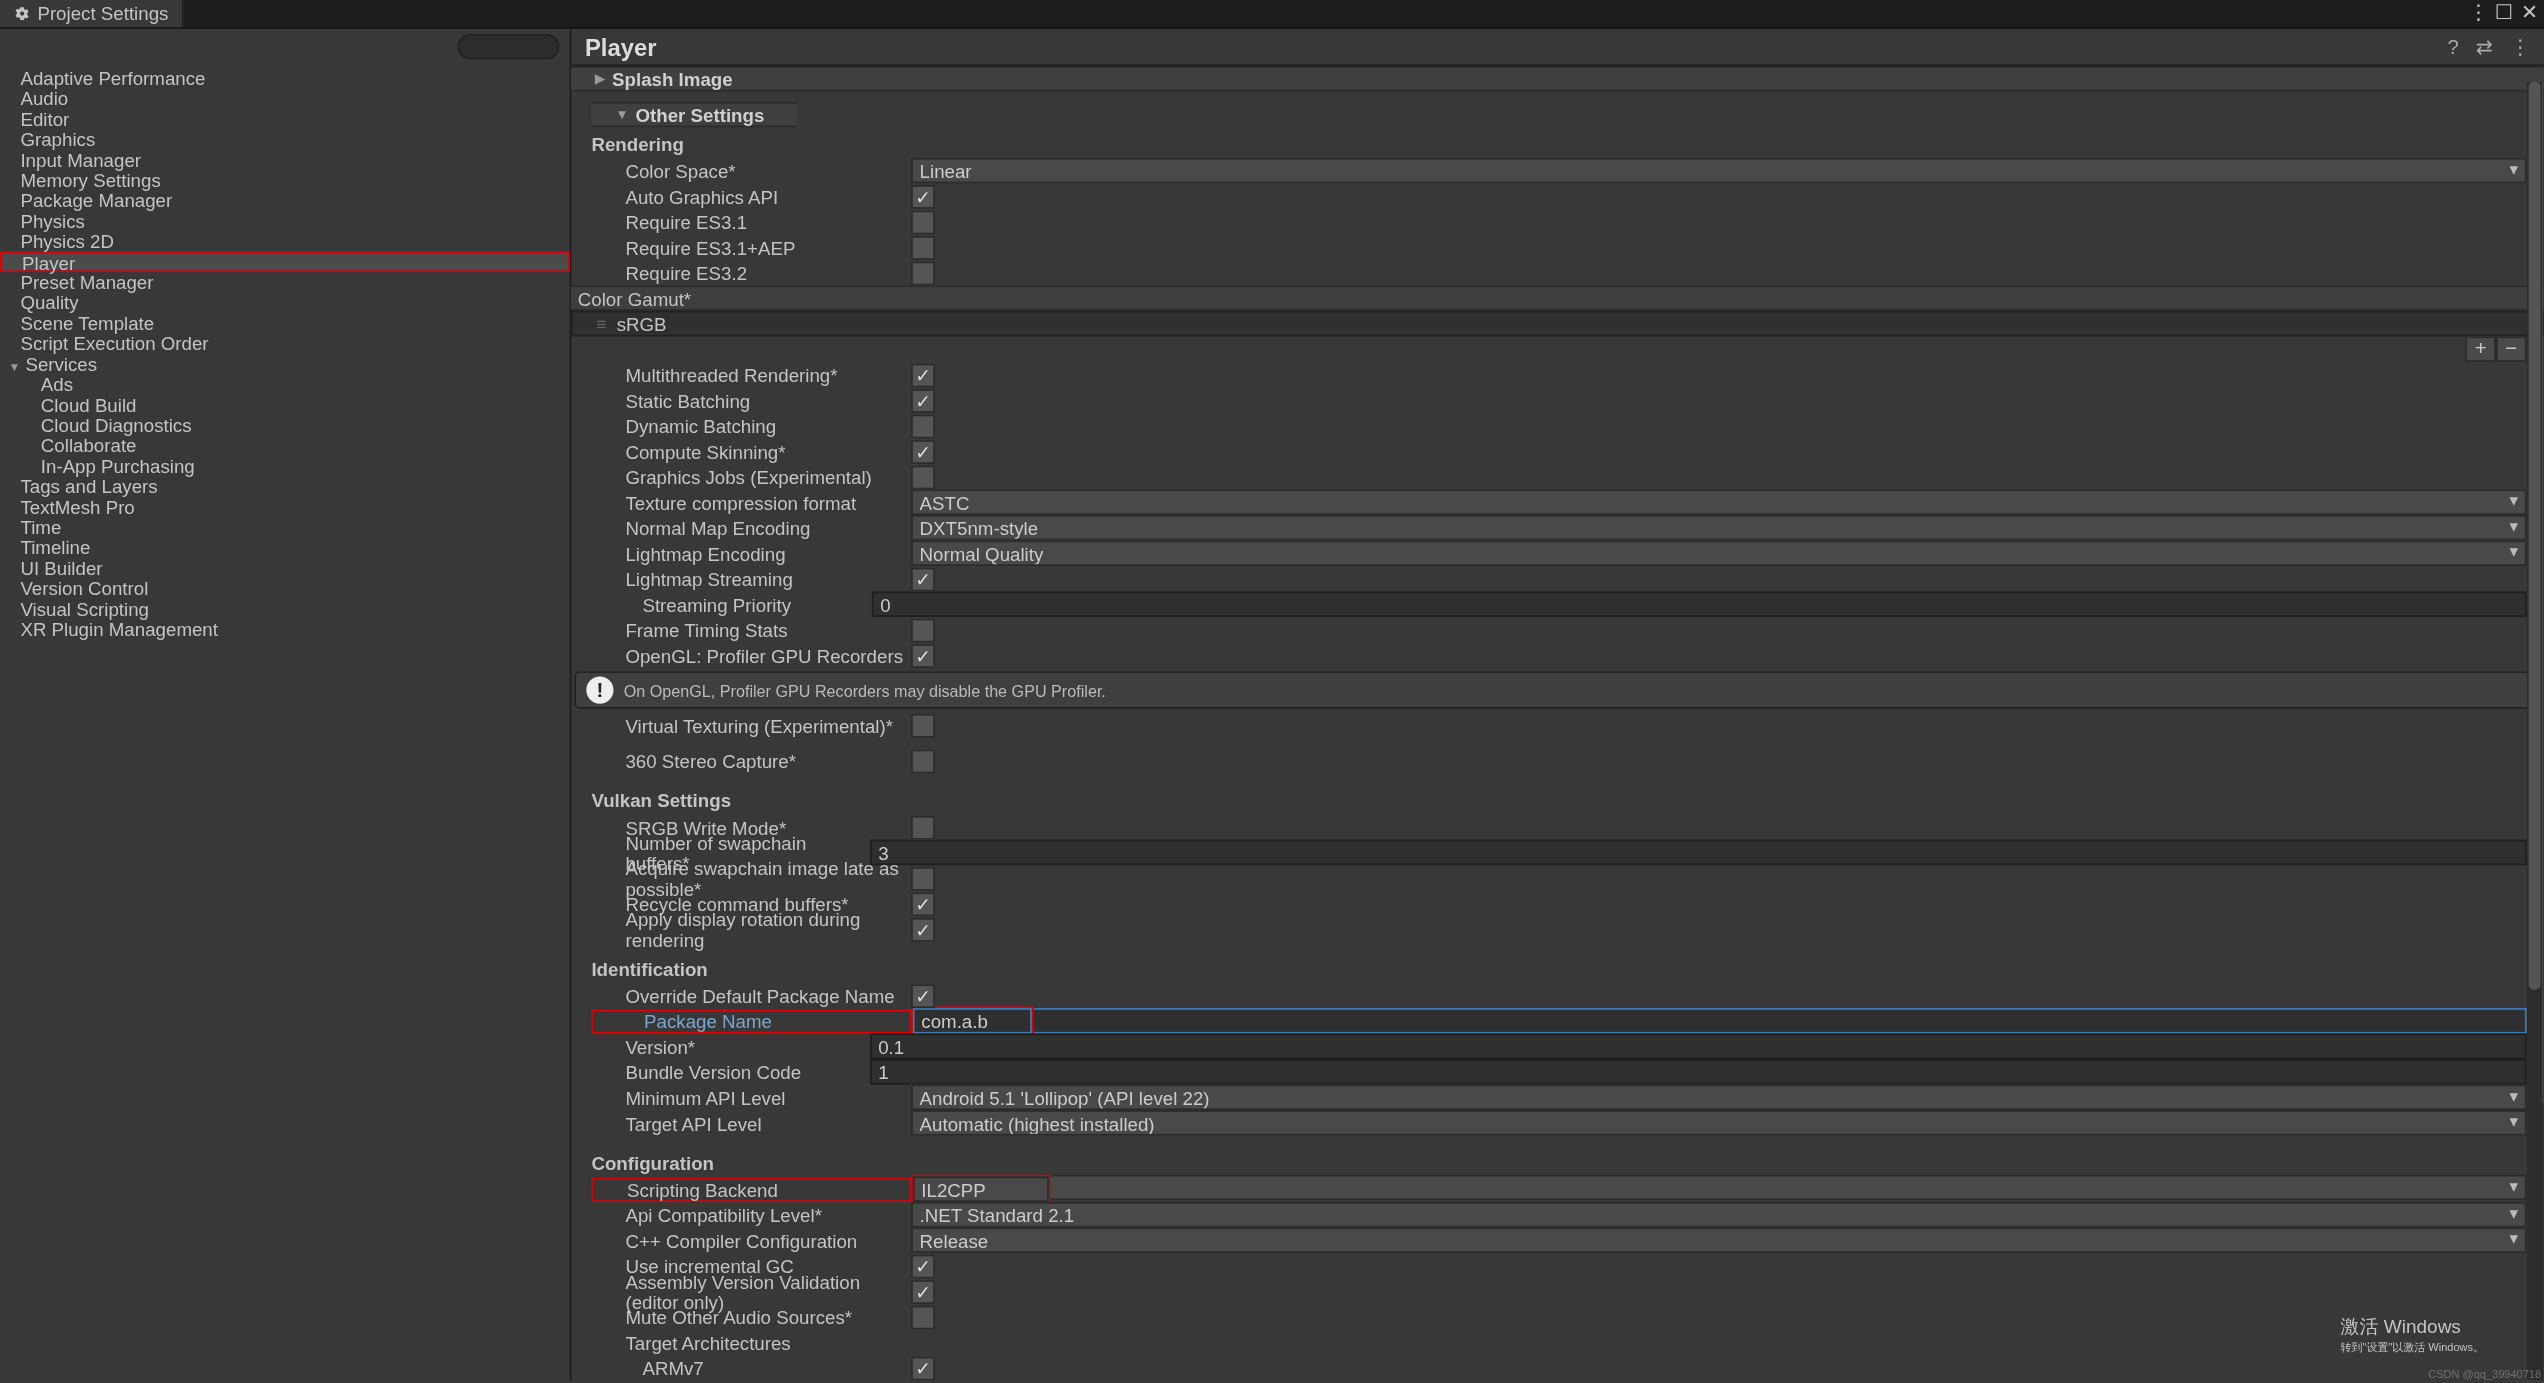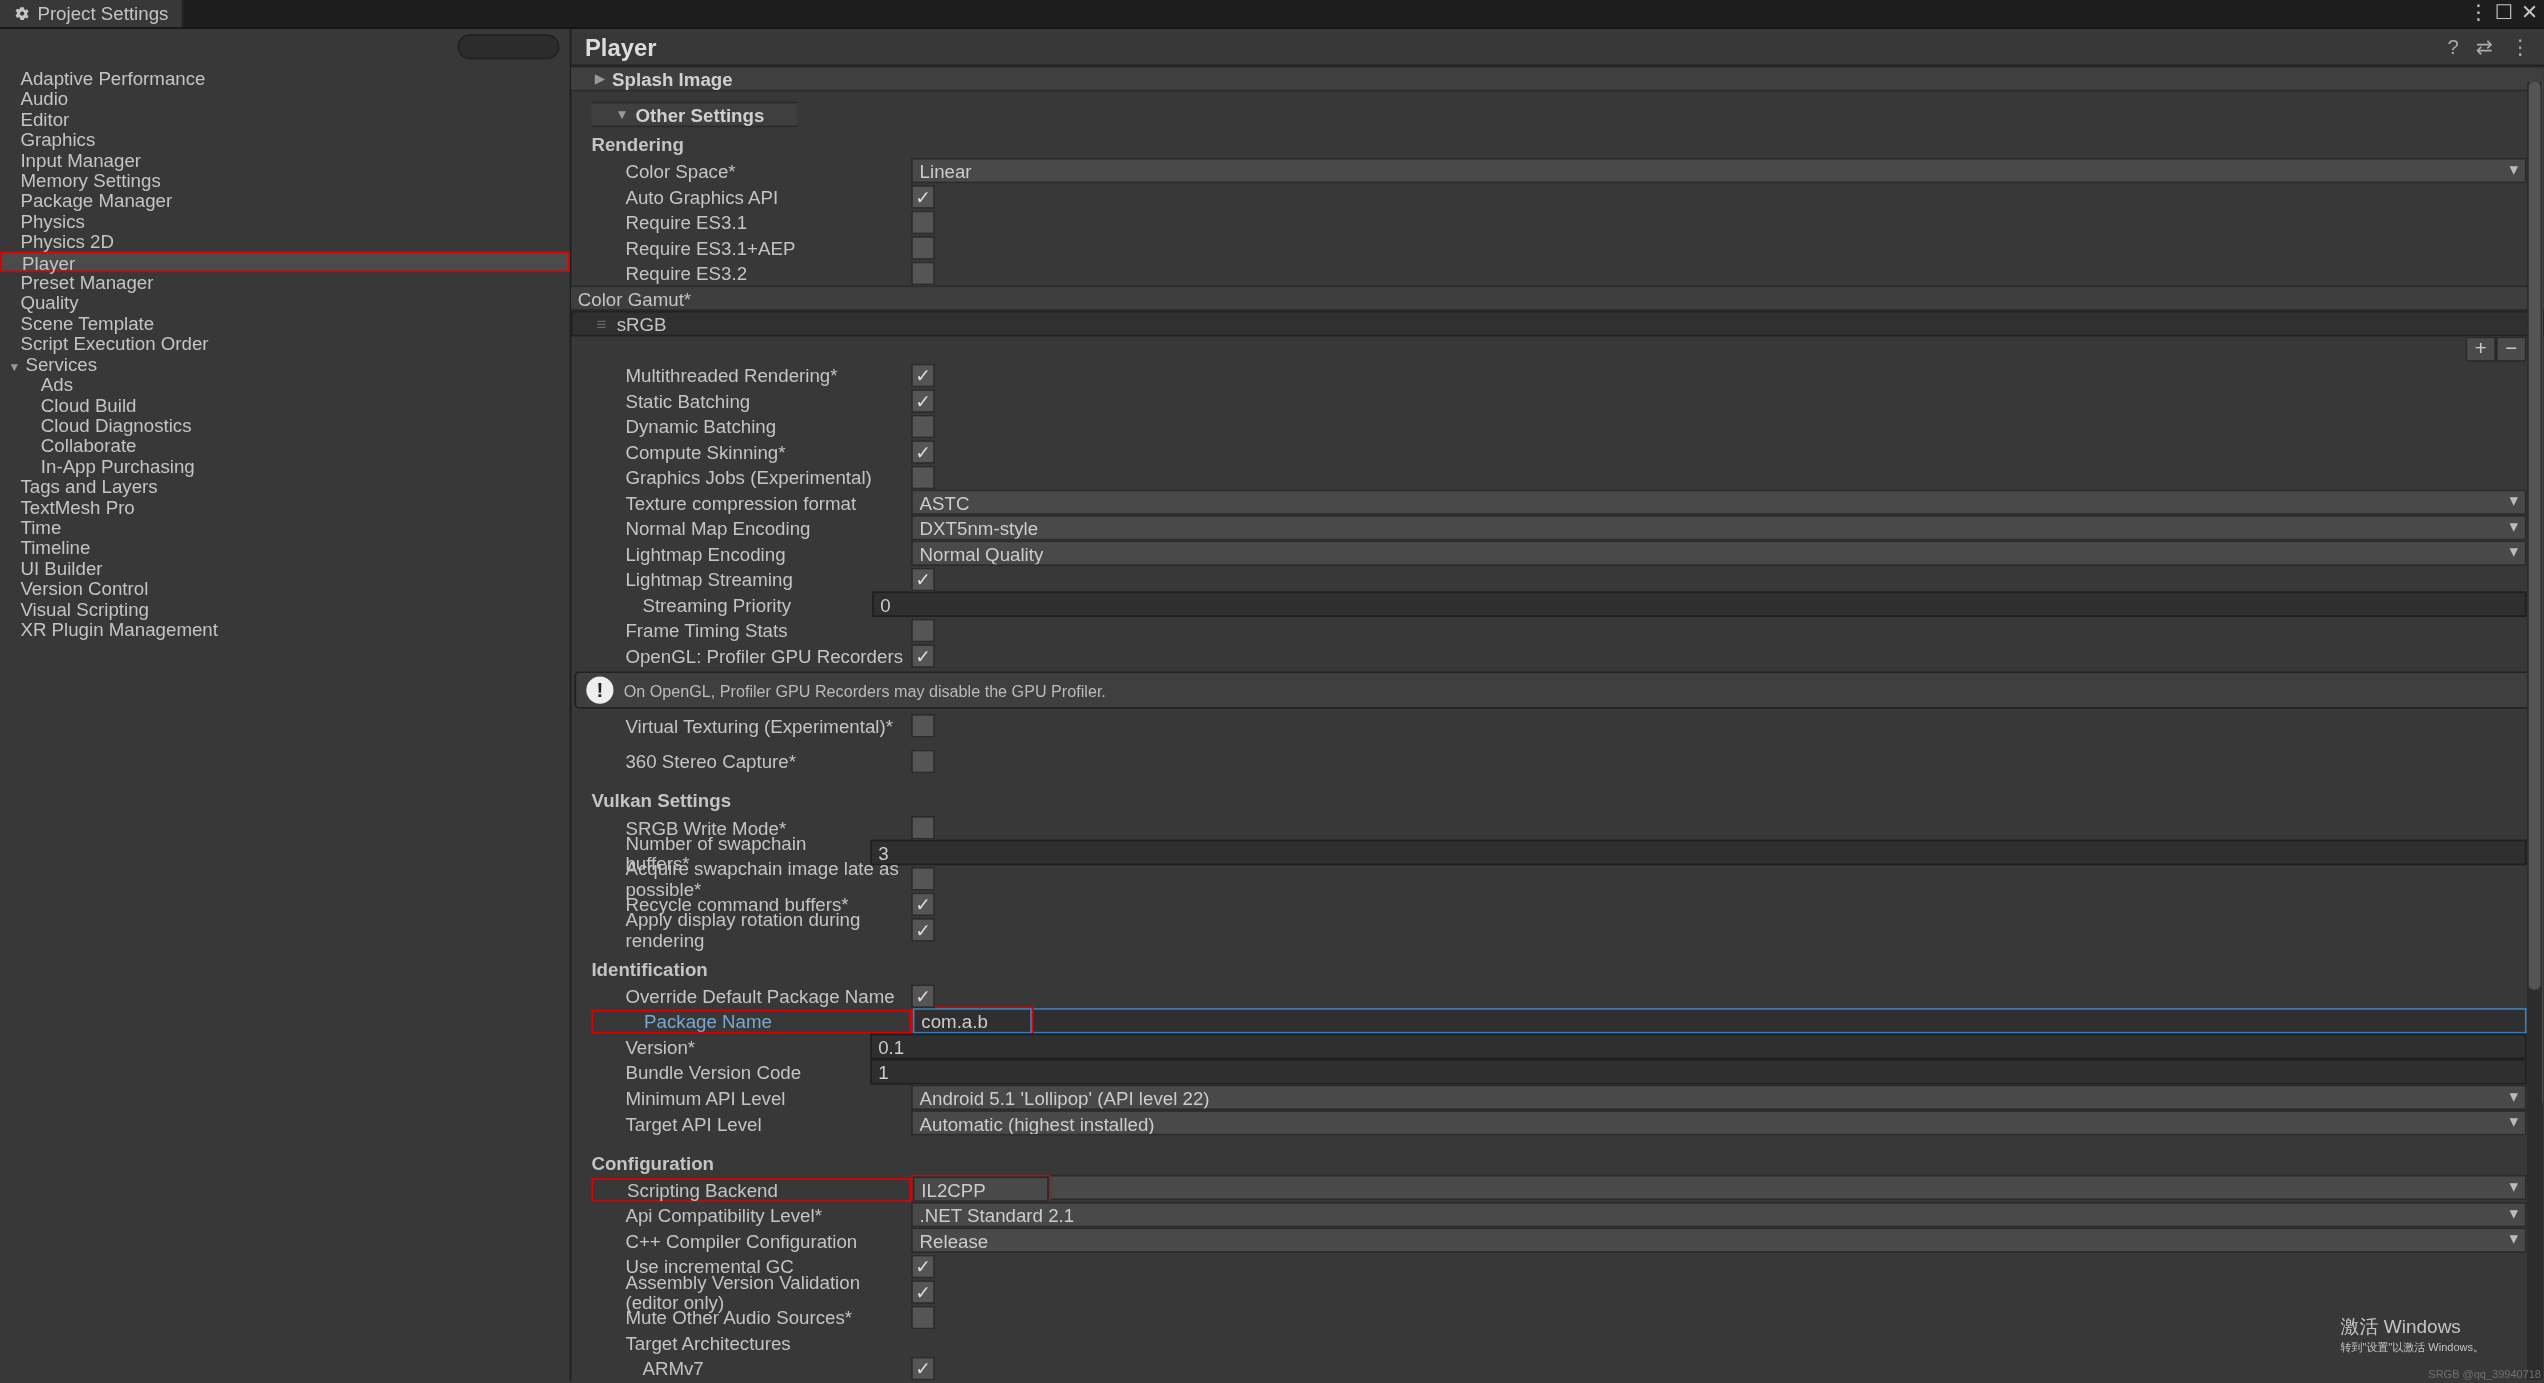--- a/index.html
+++ b/index.html
@@ -354,13 +354,13 @@
     <div class="scrollbar">
         <div class="thumb"></div>
       </div>
   </div>
 </div>
 
 <div class="watermark">
   <div class="l1">激活 Windows</div>
   <div class="l2">转到"设置"以激活 Windows。</div>
 </div>
-<div class="csdn">SRGB @qq_39940718</div>
+<div class="csdn">CSDN @qq_39940718</div>
 
 </body></html>

